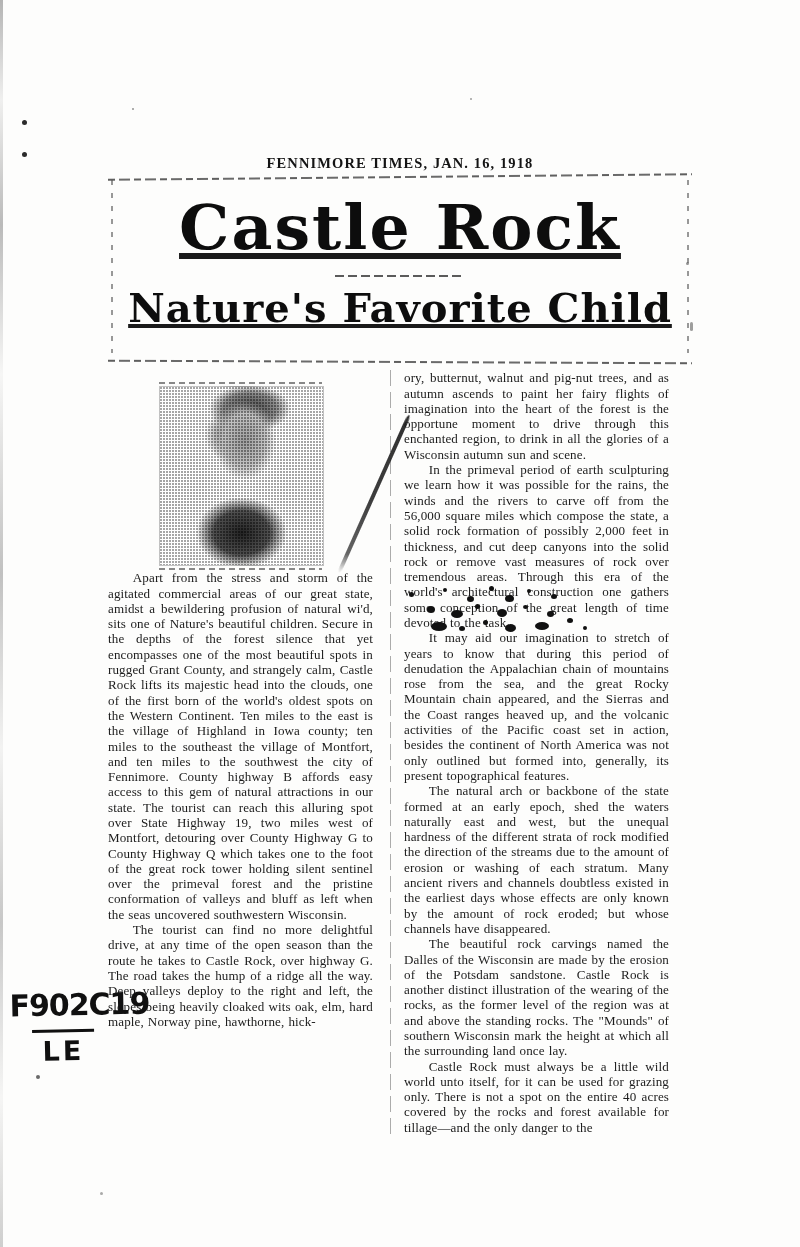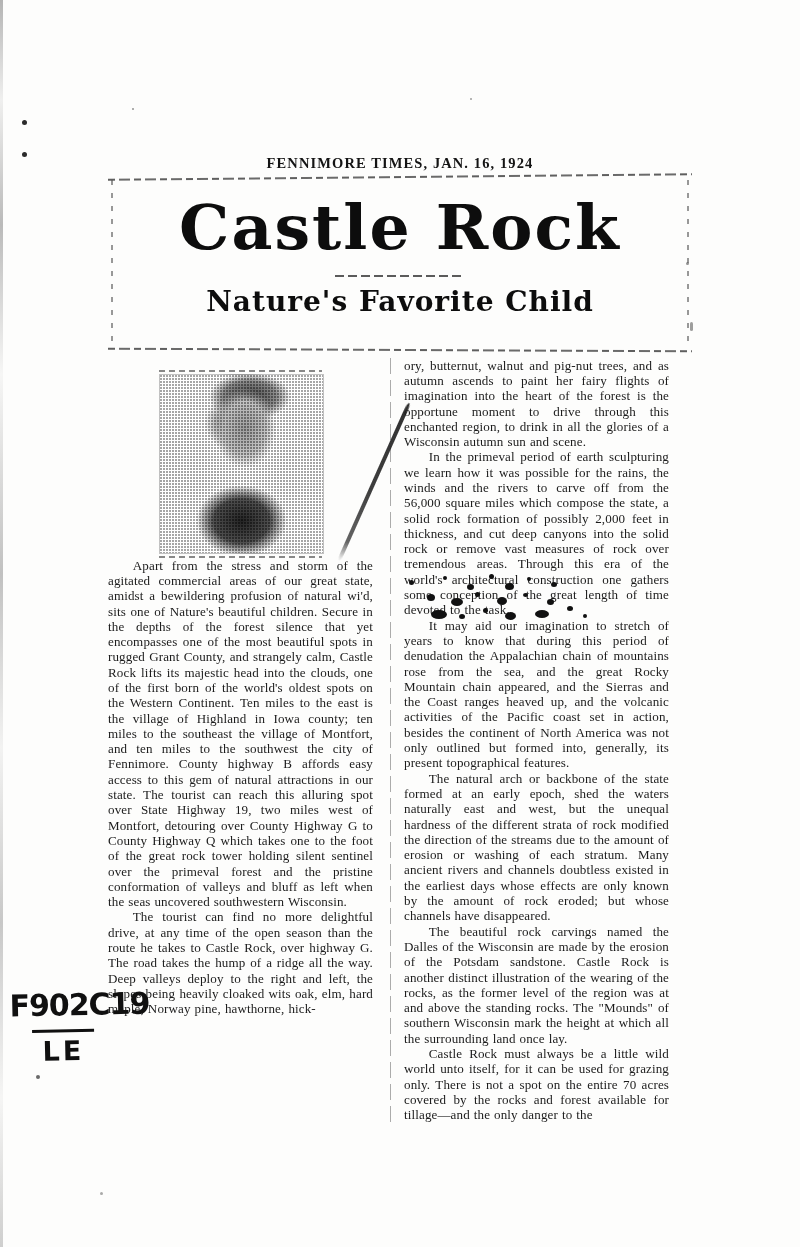--- a/index.html
+++ b/index.html
@@ -77,20 +77,21 @@
   }
   .rule-top {
     margin: 2px 0 0 0;
     transform: rotate(-0.55deg);
   }
 
   
   .headbox {
     position: relative;
     padding: 16px 0 10px 0;
+    text-decoration: underline;
   }
   .headbox:before, .headbox:after {
     content: "";
     position: absolute;
     top: 2px;
     bottom: 0;
     width: 2px;
     background: repeating-linear-gradient(180deg,
         #555 0px, #555 5px,
         rgba(0,0,0,0) 5px, rgba(0,0,0,0) 13px);
@@ -119,21 +120,21 @@
     background: repeating-linear-gradient(90deg,
         #333 0px, #333 9px,
         rgba(0,0,0,0) 9px, rgba(0,0,0,0) 13px);
     opacity: .8;
   }
 
   .subhead {
     text-align: center;
     font-family: "DejaVu Serif", "Liberation Serif", serif;
     font-weight: bold;
-    font-size: 28px;
+    font-size: 40px;
     line-height: 1.05;
     letter-spacing: 1px;
     color: #0d0d0d;
     margin: 4px 0 14px 0;
     white-space: nowrap;
   }
 
   .rule-under-head {
     margin: 8px 0 0 0;
     transform: rotate(0.25deg);
@@ -298,21 +299,21 @@
   <div class="speck" style="left:22px;  top:152px; width:5px;  height:5px;"></div>
   <div class="speck" style="left:132px; top:108px; width:2px;  height:2px; opacity:.5;"></div>
   <div class="speck" style="left:470px; top:98px;  width:2px;  height:2px; opacity:.45;"></div>
   <div class="speck" style="left:686px; top:262px; width:3px;  height:3px; opacity:.5;"></div>
   <div class="speck" style="left:690px; top:322px; width:3px;  height:9px; opacity:.45; border-radius:2px;"></div>
   <div class="speck" style="left:36px;  top:1075px;width:4px;  height:4px; opacity:.7;"></div>
   <div class="speck" style="left:100px; top:1192px;width:3px;  height:3px; opacity:.4;"></div>
 
   <div id="clipping">
 
-    <div class="masthead">FENNIMORE TIMES, JAN. 16, 1924</div>
+    <div class="masthead">FENNIMORE TIMES, JAN. 16, 1918</div>
     <div class="rule-broken rule-top"></div>
 
     <div class="headbox">
       <div class="headline">Castle Rock</div>
       <div class="rule-short"></div>
       <div class="subhead">Nature's Favorite Child</div>
     </div>
     <div class="rule-broken rule-under-head"></div>
 
     <div id="columns">
@@ -335,21 +336,21 @@
         </div>
       </div>
 
       <div class="col col-right">
         <div class="body-text">
           <p class="cont">ory, butternut, walnut and pig-nut trees, and as autumn ascends to paint her fairy flights of imagination into the heart of the forest is the opportune moment to drive through this enchanted region, to drink in all the glories of a Wisconsin autumn sun and scene.</p>
           <p>In the primeval period of earth sculpturing we learn how it was possible for the rains, the winds and the rivers to carve off from the 56,000 square miles which compose the state, a solid rock formation of possibly 2,000 feet in thickness, and cut deep canyons into the solid rock or remove vast measures of rock over tremendous areas. Through this era of the world's architectural construction one gathers some conception of the great length of time devoted to the task.</p>
           <p>It may aid our imagination to stretch of years to know that during this period of denudation the Appalachian chain of mountains rose from the sea, and the great Rocky Mountain chain appeared, and the Sierras and the Coast ranges heaved up, and the volcanic activities of the Pacific coast set in action, besides the continent of North America was not only outlined but formed into, generally, its present topographical features.</p>
           <p>The natural arch or backbone of the state formed at an early epoch, shed the waters naturally east and west, but the unequal hardness of the different strata of rock modified the direction of the streams due to the amount of erosion or washing of each stratum. Many ancient rivers and channels doubtless existed in the earliest days whose effects are only known by the amount of rock eroded; but whose channels have disappeared.</p>
           <p>The beautiful rock carvings named the Dalles of the Wisconsin are made by the erosion of the Potsdam sandstone. Castle Rock is another distinct illustration of the wearing of the rocks, as the former level of the region was at and above the standing rocks. The "Mounds" of southern Wisconsin mark the height at which all the surrounding land once lay.</p>
-          <p>Castle Rock must always be a little wild world unto itself, for it can be used for grazing only. There is not a spot on the entire 70 acres covered by the rocks and forest available for tillage—and the only danger to the</p>
+          <p>Castle Rock must always be a little wild world unto itself, for it can be used for grazing only. There is not a spot on the entire 40 acres covered by the rocks and forest available for tillage—and the only danger to the</p>
         </div>
 
         <div class="blot" style="left:14px; top:216px; width:210px; height:50px;">
           <i style="left:8px;   top:6px;  width:5px;  height:5px;"></i>
           <i style="left:42px;  top:2px;  width:4px;  height:4px;"></i>
           <i style="left:66px;  top:10px; width:7px;  height:6px;"></i>
           <i style="left:88px;  top:0px;  width:5px;  height:5px;"></i>
           <i style="left:104px; top:9px;  width:9px;  height:7px;"></i>
           <i style="left:126px; top:3px;  width:4px;  height:4px;"></i>
           <i style="left:150px; top:8px;  width:6px;  height:5px;"></i>

